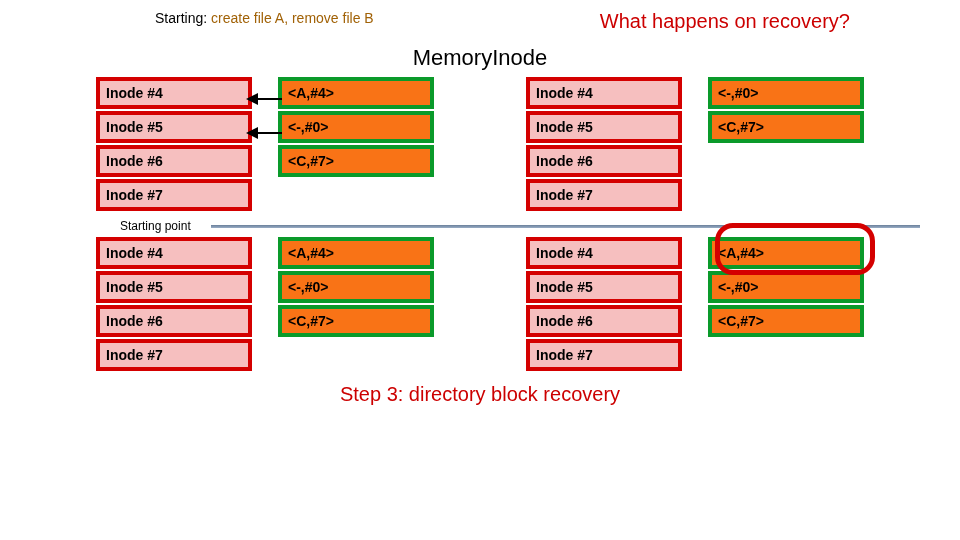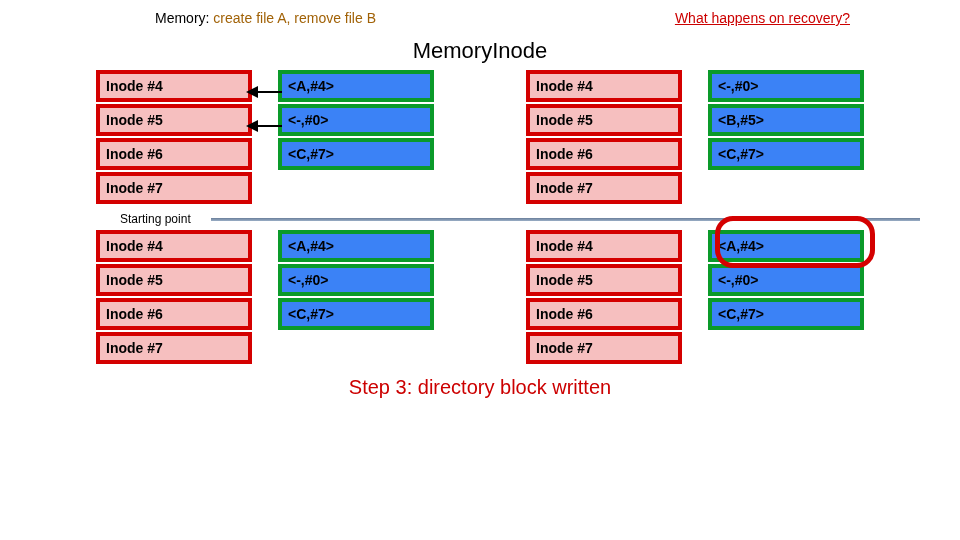--- a/index.html
+++ b/index.html
@@ -16,22 +16,21 @@
     justify-content: space-between;
     padding: 10px 110px 0 155px;
   }
   .example {
     color: #000;
     font-size: 14px;
   }
   .example .red { color: #a16207; }
   .question {
     color: #c00;
-    font-size: 14px;
-    text-decoration: underline;
+    font-size: 20px;
   }
   .col-headers {
     display: flex;
     justify-content: center;
     margin: 12px 60px 6px 60px;
   }
   .col-headers div { font-size: 22px; color: #000; }
 
   .section {
     display: flex;
@@ -52,21 +51,21 @@
     border-width: 4px;
     border-style: solid;
     display: flex;
     align-items: center;
     padding-left: 6px;
     font-weight: bold;
     font-size: 14px;
     color: #000;
   }
   .cell.red { border-color: #d40000; background: #f6bfbf; }
-  .cell.green { border-color: #0a9a2a; background: #3b82f6; }
+  .cell.green { border-color: #0a9a2a; background: #f97316; }
 
   .arrow-wrap {
     position: absolute;
     width: 36px;
     height: 18px;
     pointer-events: none;
   }
   .arrow-wrap::after {
     content: "";
     position: absolute;
@@ -104,21 +103,21 @@
     border: 5px solid #d40000;
     border-radius: 18px;
     pointer-events: none;
   }
 </style>
 </head>
 <body>
 
 <div class="top-row">
   <div class="example">
-    <span>Memory: </span><span class="red">create file A, remove file B</span>
+    <span>Starting: </span><span class="red">create file A, remove file B</span>
   </div>
   <div class="question">What happens on recovery?</div>
 </div>
 
 <div class="col-headers">
   <div>Memory</div>
   <div>Inode</div>
 </div>
 
 <div class="section" id="sec-top">
@@ -135,21 +134,20 @@
   </div>
   <div style="width:40px"></div>
   <div class="stack">
     <div class="cell red">Inode #4</div>
     <div class="cell red">Inode #5</div>
     <div class="cell red">Inode #6</div>
     <div class="cell red">Inode #7</div>
   </div>
   <div class="stack">
     <div class="cell green">&lt;-,#0&gt;</div>
-    <div class="cell green">&lt;B,#5&gt;</div>
     <div class="cell green">&lt;C,#7&gt;</div>
   </div>
 
   <div class="arrow-wrap" style="left:246px; top:8px;">
       <div class="arrow-line"></div>
     </div>
   <div class="arrow-wrap" style="left:246px; top:42px;">
       <div class="arrow-line"></div>
     </div>
 </div>
@@ -180,13 +178,13 @@
   </div>
   <div class="stack">
     <div class="cell green">&lt;A,#4&gt;</div>
     <div class="cell green">&lt;-,#0&gt;</div>
     <div class="cell green">&lt;C,#7&gt;</div>
   </div>
 
   <div class="highlight-ring" style="left:715px; top:-14px; width:160px; height:52px;"></div>
 </div>
 
-<div class="bottom-caption">Step 3: directory block written</div>
+<div class="bottom-caption">Step 3: directory block recovery</div>
 
 </body></html>

